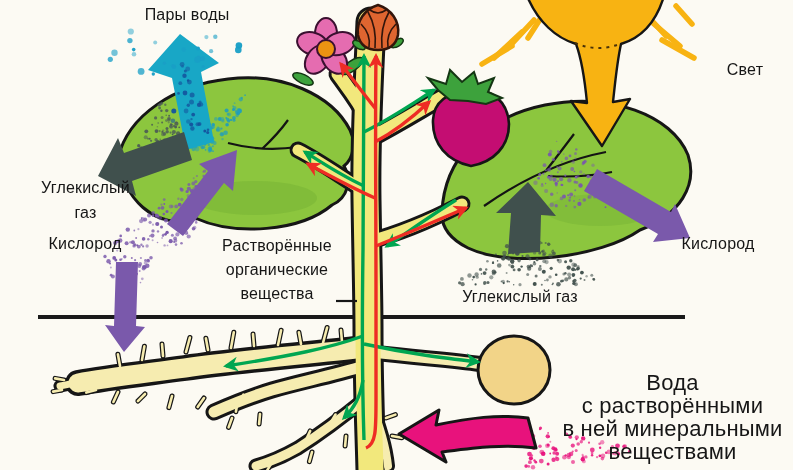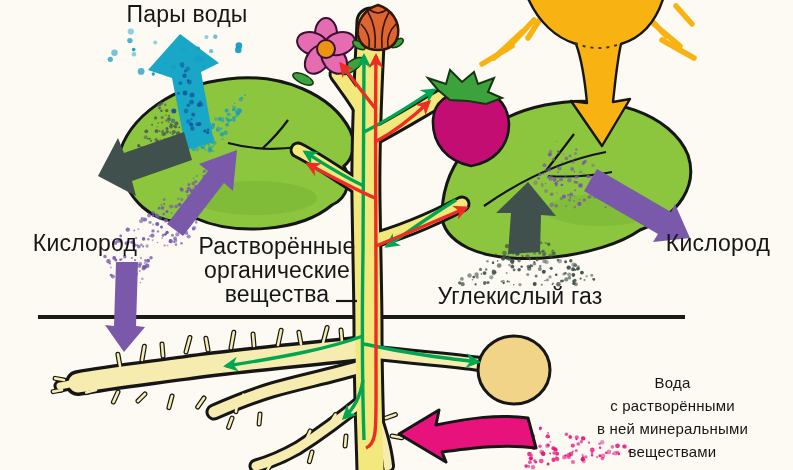--- a/index.html
+++ b/index.html
@@ -1,21 +1,21 @@
 <!DOCTYPE html>
 <html><head>
 <meta charset="utf-8">
 <style>
   html,body{margin:0;padding:0;background:#ffffff;}
   .stage{position:relative;width:793px;height:470px;background:#fcfaf3;overflow:hidden;
          font-family:"Liberation Sans","DejaVu Sans",sans-serif;}
   .stage svg{position:absolute;left:0;top:0;}
-  .lbl{position:absolute;color:#161616;font-size:23px;line-height:25px;letter-spacing:.2px;
+  .lbl{position:absolute;color:#161616;font-size:16px;line-height:25px;letter-spacing:.2px;
        text-align:center;white-space:pre-line;}
-  .lbl.small{font-size:15px;line-height:23px;}
+  .lbl.small{font-size:22px;line-height:23px;}
 </style>
 </head>
 <body>
 
 <div class="stage">
 <svg width="793" height="470" viewBox="0 0 793 470">
   <defs>
     <marker id="mg" viewBox="0 0 10 10" refX="8" refY="5" markerWidth="4.4" markerHeight="4.4" orient="auto">
       <path d="M0,0 L10,5 L0,10 L3,5 Z" fill="#00a651"></path>
     </marker>
@@ -984,23 +984,26 @@
   <g>
     <path d="M527,-4 C538,22 556,38 576,44 C582,60 585,82 587,103 L571,101 L602,146 L630,99 L613,102
              C615,84 617,62 621,44 C641,38 656,23 664,-4 Z" fill="#f8b312" stroke="#161616" stroke-width="2.4" stroke-linejoin="round"></path>
     <path d="M575,43 Q599,53 622,43" fill="none" stroke="#4a3208" stroke-width="2" stroke-dasharray="3 5"></path>
   </g>
 
   <path d="M399,434 L439,410 L436,425 C470,418 498,414 528,418 L536,448 C502,444 474,448 442,452 L446,462 Z" fill="#e8127c" stroke="#161616" stroke-width="3" stroke-linejoin="round"></path>
 </svg>
 
   <div class="lbl" style="left:112px;top:2px;width:150px;">Пары воды</div>
+  <div class="lbl" style="left:8px;top:175px;width:155px;">Углекислый
+газ</div>
   <div class="lbl" style="left:10px;top:231px;width:150px;">Кислород</div>
   <div class="lbl" style="left:184px;top:234px;width:186px;line-height:24px;">Растворённые
 органические
 вещества</div>
   <div class="lbl" style="left:425px;top:284px;width:190px;">Углекислый газ</div>
+  <div class="lbl" style="left:700px;top:57px;width:90px;">Свет</div>
   <div class="lbl" style="left:648px;top:231px;width:140px;">Кислород</div>
   <div class="lbl small" style="left:552px;top:371px;width:241px;">Вода
 с растворёнными
 в ней минеральными
 веществами</div>
 </div>
 
 </body></html>

